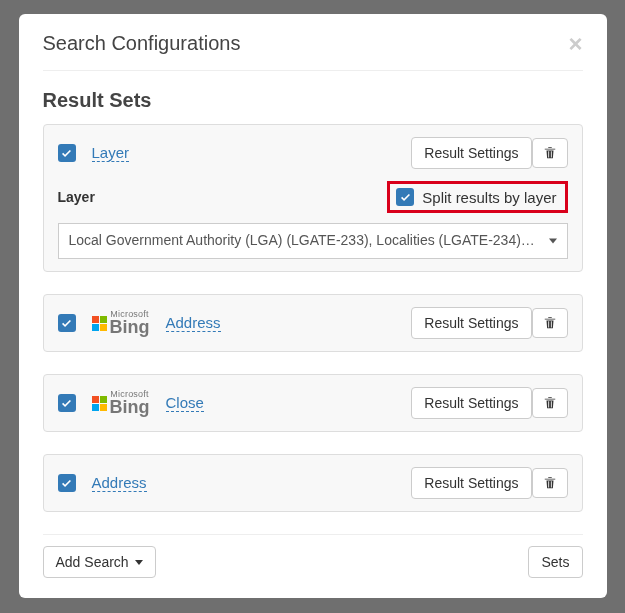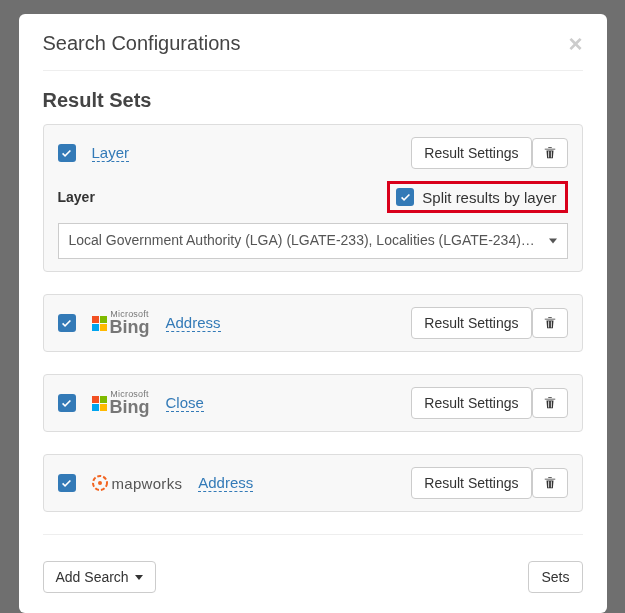--- a/index.html
+++ b/index.html
@@ -176,21 +176,21 @@
   .mapworks-logo svg { width: 16px; height: 16px; }
   .mapworks-text {
     font-size: 15px;
     color: #555;
     font-weight: 400;
     letter-spacing: 0.3px;
   }
   .modal-footer {
     border-top: 1px solid #eee;
     margin-top: 6px;
-    padding-top: 26px;
+    padding-top: 11px;
     display: flex;
     justify-content: space-between;
     align-items: center;
   }
   .caret-sm {
     width: 0; height: 0;
     border-left: 4px solid transparent;
     border-right: 4px solid transparent;
     border-top: 5px solid #333;
     margin-left: 2px;
@@ -314,27 +314,20 @@
   </div>
 
   <div class="panel">
     <div class="panel-row">
       <div class="panel-left">
         <span class="chk">
           <svg viewBox="0 0 16 16">
               <path d="M6.2 12.3 2.5 8.6l1.4-1.4 2.3 2.3 5.9-5.9 1.4 1.4z"></path>
             </svg>
         </span>
-        <span class="mapworks-logo">
-          <svg viewBox="0 0 16 16">
-            <circle cx="8" cy="8" r="7" fill="none" stroke="#f26522" stroke-width="2" stroke-dasharray="4 2"></circle>
-            <circle cx="8" cy="8" r="2" fill="#f26522"></circle>
-          </svg>
-          <span class="mapworks-text">mapworks</span>
-        </span>
         <span class="link">Address</span>
       </div>
       <div class="panel-right">
         <button class="btn">Result Settings</button>
         <button class="btn btn-icon">
           <svg viewBox="0 0 14 16">
               <path d="M1 3h12v1H1zM3 5h8l-.7 9H3.7zM5 1h4v1H5z"></path>
               <path d="M5 6h1v7H5zM8 6h1v7H8z" fill="#fff"></path>
             </svg>
         </button>

